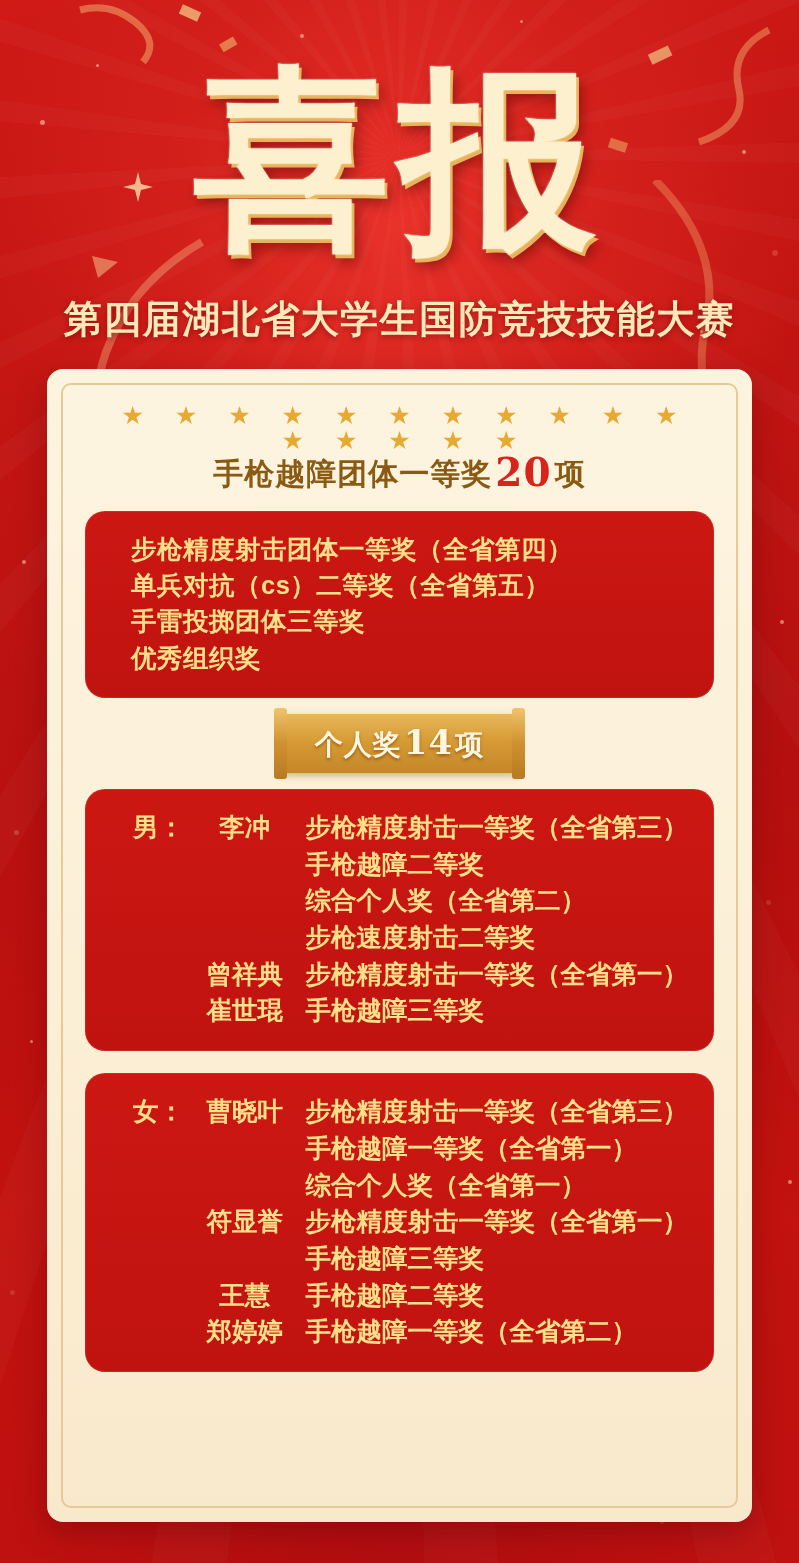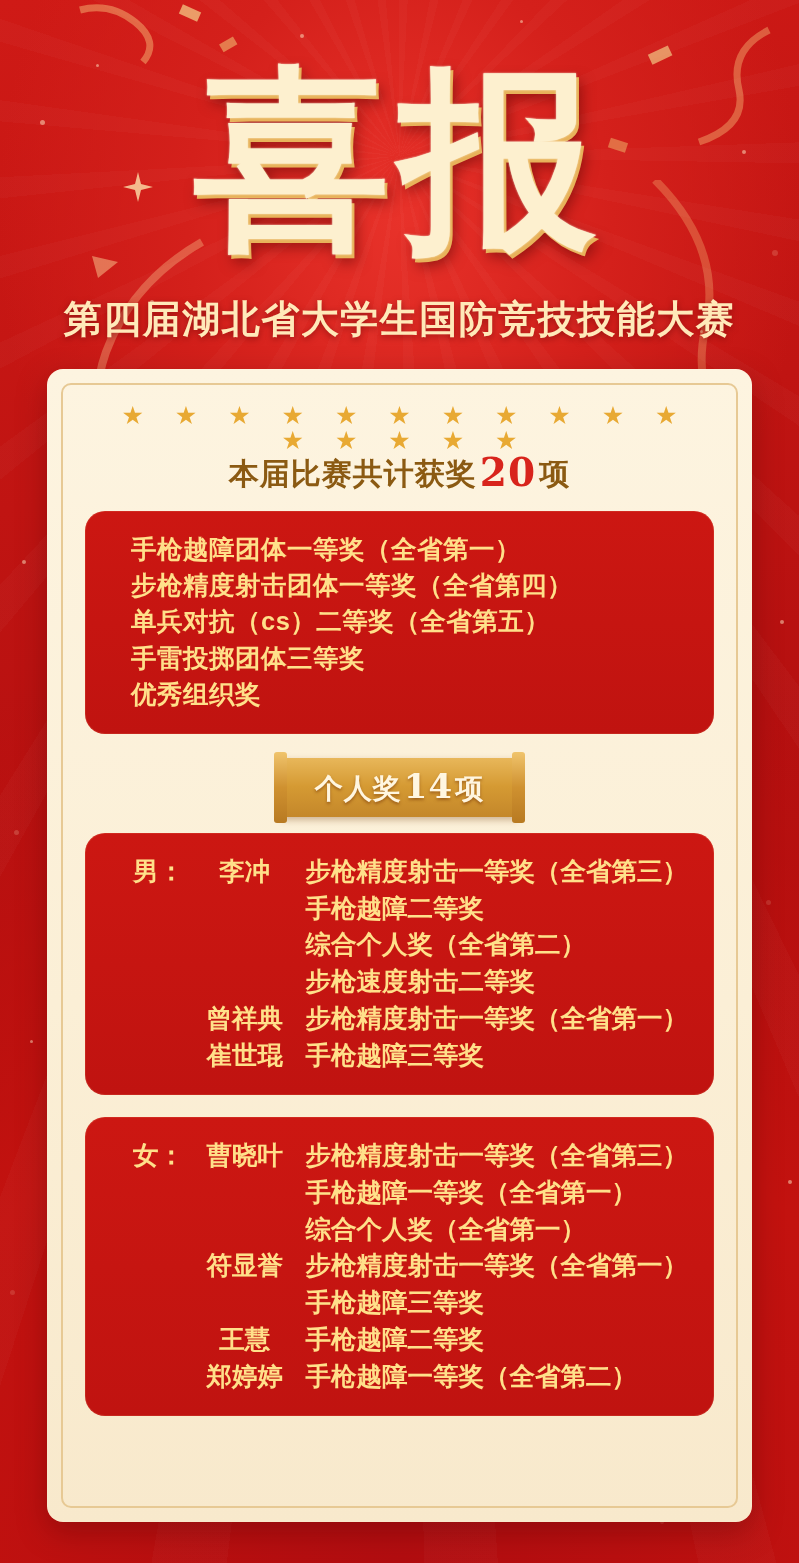--- a/index.html
+++ b/index.html
@@ -275,33 +275,32 @@
     <div class="big-title">喜报</div>
     <div class="subtitle">第四届湖北省大学生国防竞技技能大赛</div>
   </div>
 
   <div class="card">
     <div class="card-inner">
 
       <div class="stars">★ ★ ★ ★ ★ ★ ★ ★ ★ ★ ★ ★ ★ ★ ★ ★</div>
 
       <div class="total-line">
-        <span>本届比赛共计获奖</span><span class="num">20</span><span>项</span>
+        <span>手枪越障团体一等奖</span><span class="num">20</span><span>项</span>
       </div>
 
 
       <div class="redbox team">
-        <div class="rowline">手枪越障团体一等奖（全省第一）</div>
         <div class="rowline">步枪精度射击团体一等奖（全省第四）</div>
         <div class="rowline">单兵对抗（cs）二等奖（全省第五）</div>
         <div class="rowline">手雷投掷团体三等奖</div>
         <div class="rowline">优秀组织奖</div>
       </div>
 
-      <div class="banner-wrap" style="margin-top:24px;">
+      <div class="banner-wrap" style="margin-top:16px;">
         <div class="banner">
           <span class="banner-text"><span>个人奖</span><span class="bnum">14</span><span>项</span></span>
         </div>
       </div>
 
       <div class="redbox">
         <div class="grid-rows indiv-wrap">
           <div class="grow">
             <div class="gcell c-gender">男：</div>
             <div class="gcell c-name">李冲</div>

